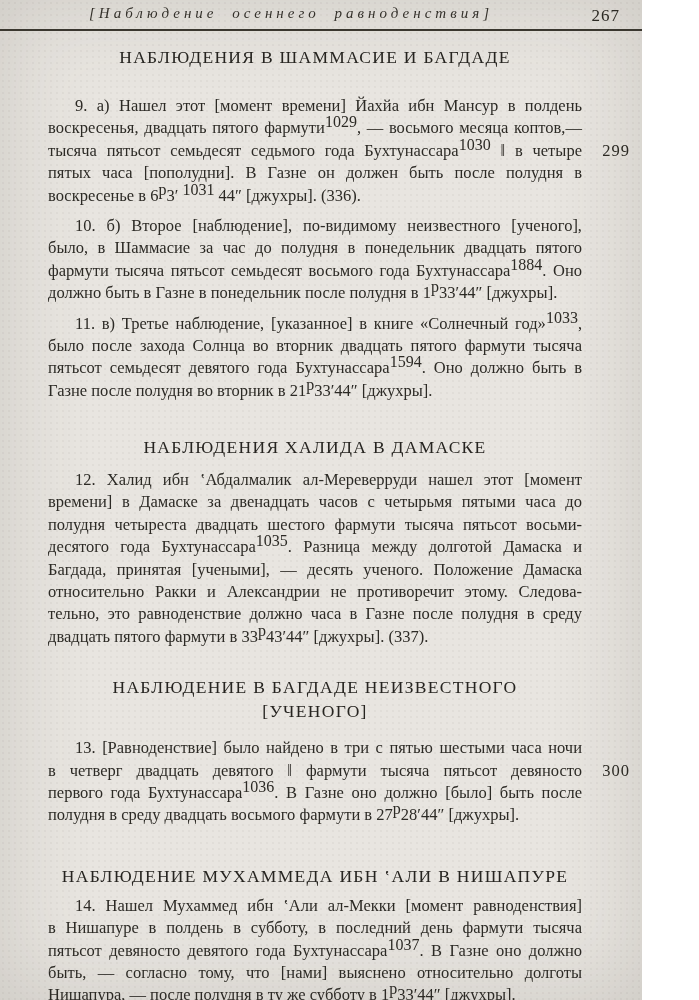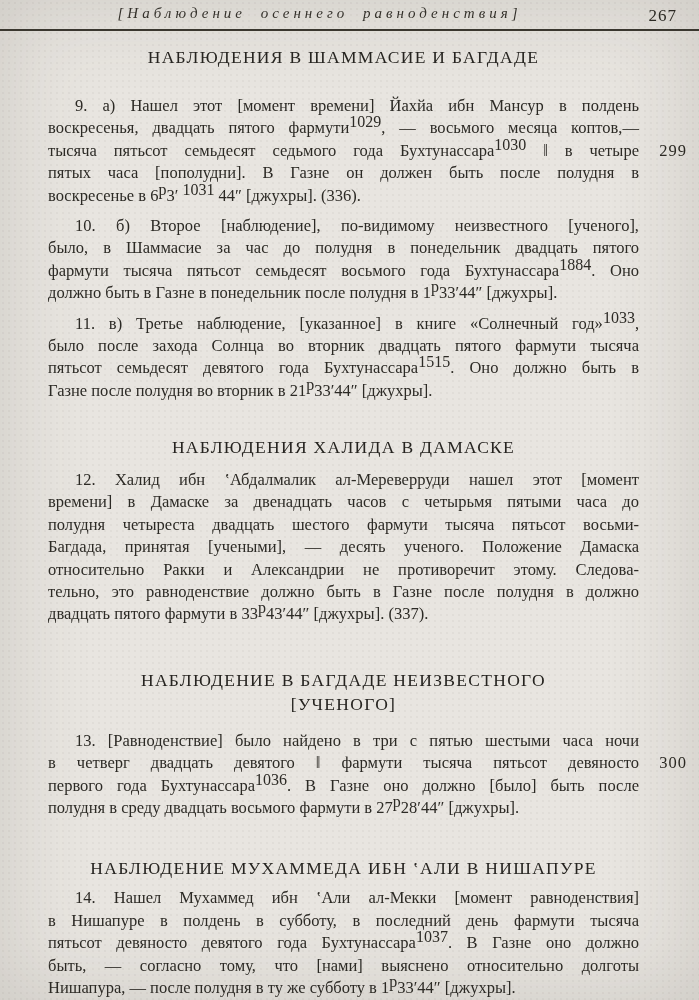--- a/index.html
+++ b/index.html
@@ -1,18 +1,18 @@
 <!DOCTYPE html>
 <html><head>
 <meta charset="utf-8">
 <style>
   html,body { margin:0; padding:0; }
   .page {
     position: relative;
-    width: 699px; height: 1000px;
+    width: 642px; height: 1000px;
     background-color: #e8e5e0;
     background-image: radial-gradient(rgba(60,55,45,0.045) 1px, transparent 1px);
     background-size: 6px 6px;
     box-shadow: inset 0 0 90px rgba(80,72,60,0.18);
     font-family: "Liberation Serif", "DejaVu Serif", serif;
     color: #2c2a25;
     overflow: hidden;
   }
   .running-head {
     position: absolute; top: 5px; left: 0; right: 60px;
@@ -69,21 +69,21 @@
   .margin-num {
     position: absolute;
     right: -48px; top: 0;
     font-size: 16.5px;
     letter-spacing: 1px;
     color: #2b2923;
   }
   
   .b0 { margin: 21px 0 27px; }
   .b4 { margin: 34px 0 11px; }
-  .b6 { margin: 42px 0 14px; }
+  .b6 { margin: 27px 0 14px; }
   .b6 .hline { line-height: 24px; }
   .b8 { margin: 38px 0 8px; }
 </style>
 </head>
 <body>
 
 <div class="page">
   <div class="running-head">[Наблюдение осеннего равноденствия]</div>
   <div class="page-number">267</div>
   <div class="rule"></div>
@@ -100,33 +100,34 @@
       </div>
       <div class="para b2">
         <div class="line first">10. б)  Второе  [наблюдение],  по-видимому  неизвестного  [ученого],</div>
         <div class="line">было, в Шаммасие за час до полудня в понедельник двадцать пятого</div>
         <div class="line">фармути тысяча пятьсот семьдесят восьмого года Бухтунассара<sup>1884</sup>. Оно</div>
         <div class="line last">должно быть в Газне в понедельник после полудня в 1<sup>р</sup>33′44″ [джухры].</div>
       </div>
       <div class="para b3">
         <div class="line first">11. в) Третье наблюдение, [указанное] в книге «Солнечный год»<sup>1033</sup>,</div>
         <div class="line">было после захода Солнца во вторник двадцать пятого фармути тысяча</div>
-        <div class="line">пятьсот семьдесят девятого года Бухтунассара<sup>1515</sup>.  Оно  должно  быть  в</div>
+        <div class="line">пятьсот семьдесят девятого года Бухтунассара<sup>1594</sup>.  Оно  должно  быть  в</div>
         <div class="line last">Газне после полудня во вторник в 21<sup>р</sup>33′44″ [джухры].</div>
       </div>
       <div class="heading b4">
         <div class="hline">НАБЛЮДЕНИЯ ХАЛИДА В ДАМАСКЕ</div>
       </div>
       <div class="para b5">
         <div class="line first">12. Халид ибн ʽАбдалмалик ал-Мереверруди нашел  этот  [момент</div>
         <div class="line">времени] в Дамаске за двенадцать часов с четырьмя пятыми часа до</div>
         <div class="line">полудня четыреста двадцать шестого фармути тысяча  пятьсот восьми-</div>
+        <div class="line">десятого года Бухтунассара<sup>1035</sup>. Разница между  долготой Дамаска и</div>
         <div class="line">Багдада, принятая [учеными], — десять ученого. Положение Дамаска</div>
         <div class="line">относительно Ракки и Александрии не противоречит этому. Следова-</div>
-        <div class="line">тельно, это равноденствие должно быть в Газне после полудня в должно</div>
+        <div class="line">тельно, это равноденствие должно часа в Газне после полудня в среду</div>
         <div class="line last">двадцать пятого фармути в 33<sup>р</sup>43′44″ [джухры]. (337).</div>
       </div>
       <div class="heading b6">
         <div class="hline">НАБЛЮДЕНИЕ В БАГДАДЕ НЕИЗВЕСТНОГО</div>
         <div class="hline">[УЧЕНОГО]</div>
       </div>
       <div class="para b7">
         <div class="line first">13. [Равноденствие] было найдено в три с пятью шестыми часа ночи</div>
         <div class="line">в  четверг  двадцать  девятого ‖ фармути  тысяча  пятьсот  девяносто<span class="margin-num">300</span></div>
         <div class="line">первого года Бухтунассара<sup>1036</sup>. В Газне оно должно [было] быть после</div>

